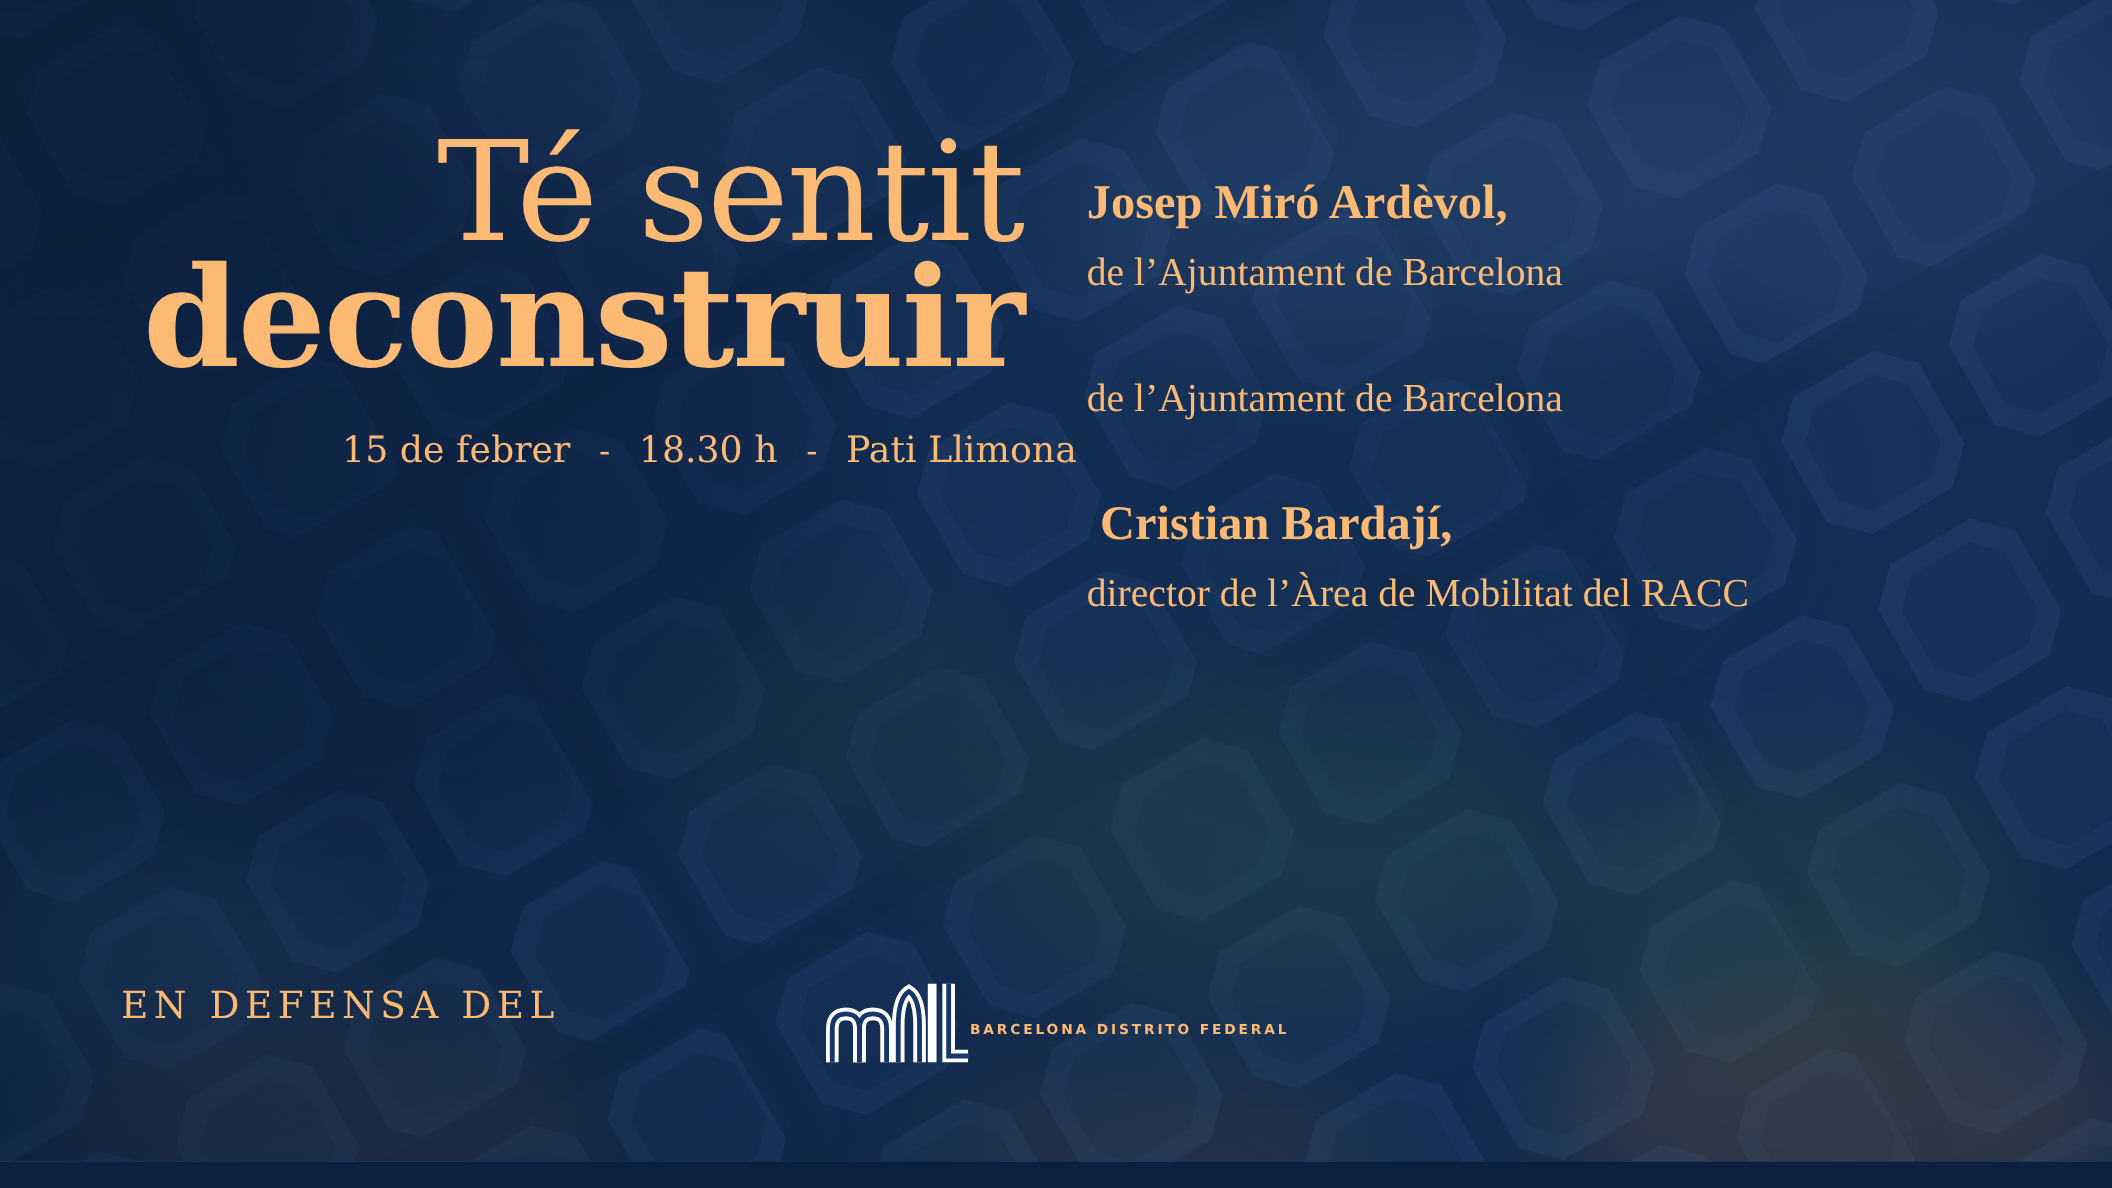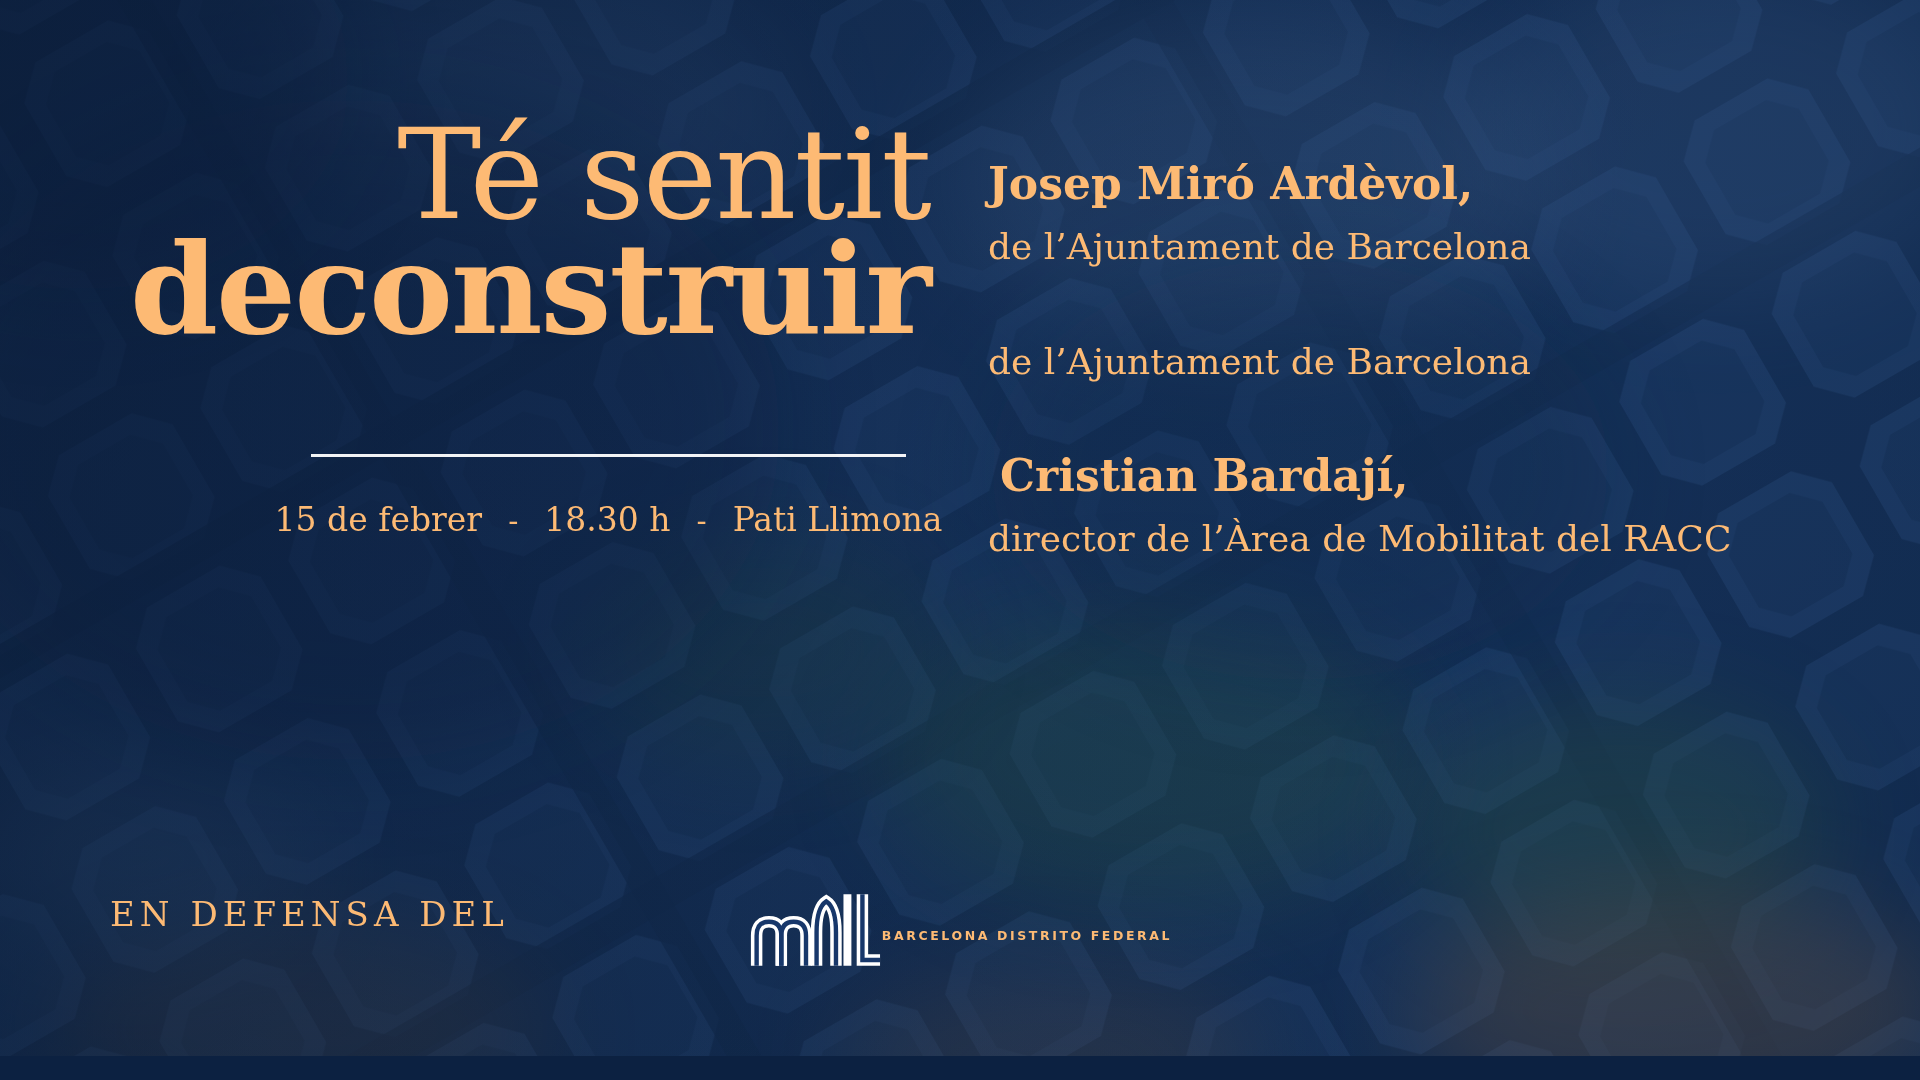--- a/index.html
+++ b/index.html
@@ -19,31 +19,31 @@
   
   .title-block{
     position:absolute;left:110px;top:118px;width:820px;
     display:flex;flex-direction:column;align-items:flex-end;
   }
   .title-line{
     font-size:126px;line-height:114px;letter-spacing:-2px;white-space:nowrap;
     font-weight:400;text-align:right;
   }
   .title-line.bold{font-weight:700;}
-  .rule-meta{width:595px;margin-right:24px;display:flex;flex-direction:column;}
+  .rule-meta{width:595px;margin-right:24px;display:flex;flex-direction:row;}
   .divider{height:3px;background:rgba(255,255,255,.95);margin-top:108px;width:100%;}
   .meta{
     margin-top:44px;display:flex;justify-content:center;align-items:baseline;gap:26px;
     font-size:33px;line-height:38px;white-space:nowrap;
   }
   .meta .sep{font-size:30px;}
 
   
   .speakers{position:absolute;left:988px;top:160px;width:860px;}
-  .speaker{margin-bottom:65px;}
+  .speaker{margin-bottom:65px;font-family:Liberation Serif, serif;}
   .speaker .name{
     font-size:44px;line-height:48px;font-weight:700;white-space:nowrap;margin-bottom:14px;
   }
   .speaker .desc div{font-size:36px;line-height:50px;white-space:nowrap;}
   .speaker.indent .name{padding-left:12px;}
 
   
   .campaign{position:absolute;left:110px;top:893px;}
   .campaign .c1{font-size:34px;line-height:42px;letter-spacing:5px;}
   .campaign .c2{font-size:42px;line-height:50px;font-weight:700;letter-spacing:1px;}

